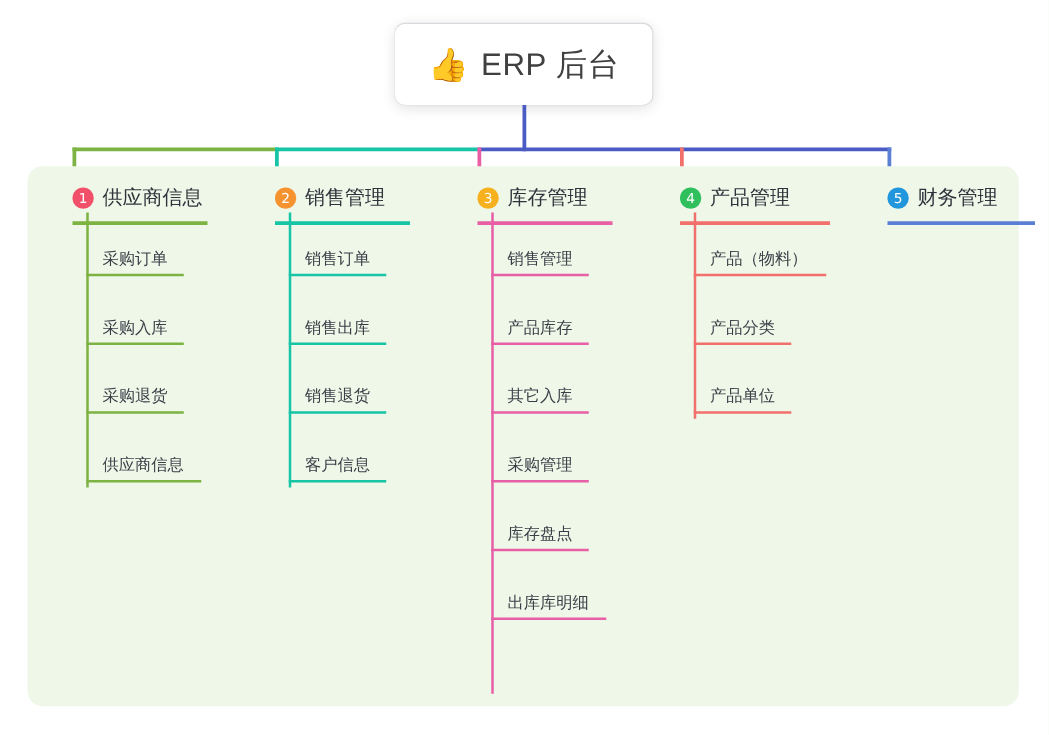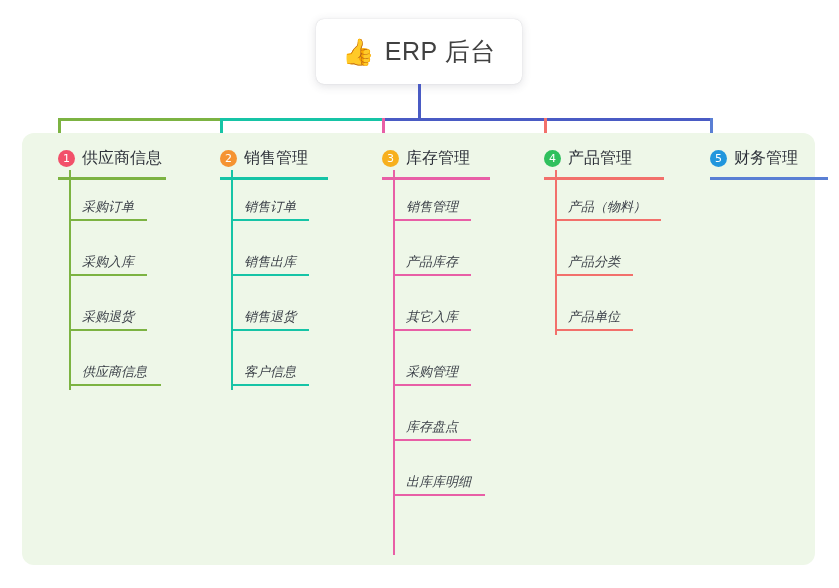--- a/index.html
+++ b/index.html
@@ -112,21 +112,20 @@
     position: relative;
     height: 55px;
   }
   .leaf-label {
     position: absolute;
     left: 44px;
     bottom: 9px;
     font-size: 13px;
     color: #3a3f47;
     white-space: nowrap;
-    font-style: italic;
   }
   .leaf-rule {
     position: absolute;
     left: 31px;
     bottom: 4px;
     height: 2px;
   }
 </style>
 </head>
 <body>

